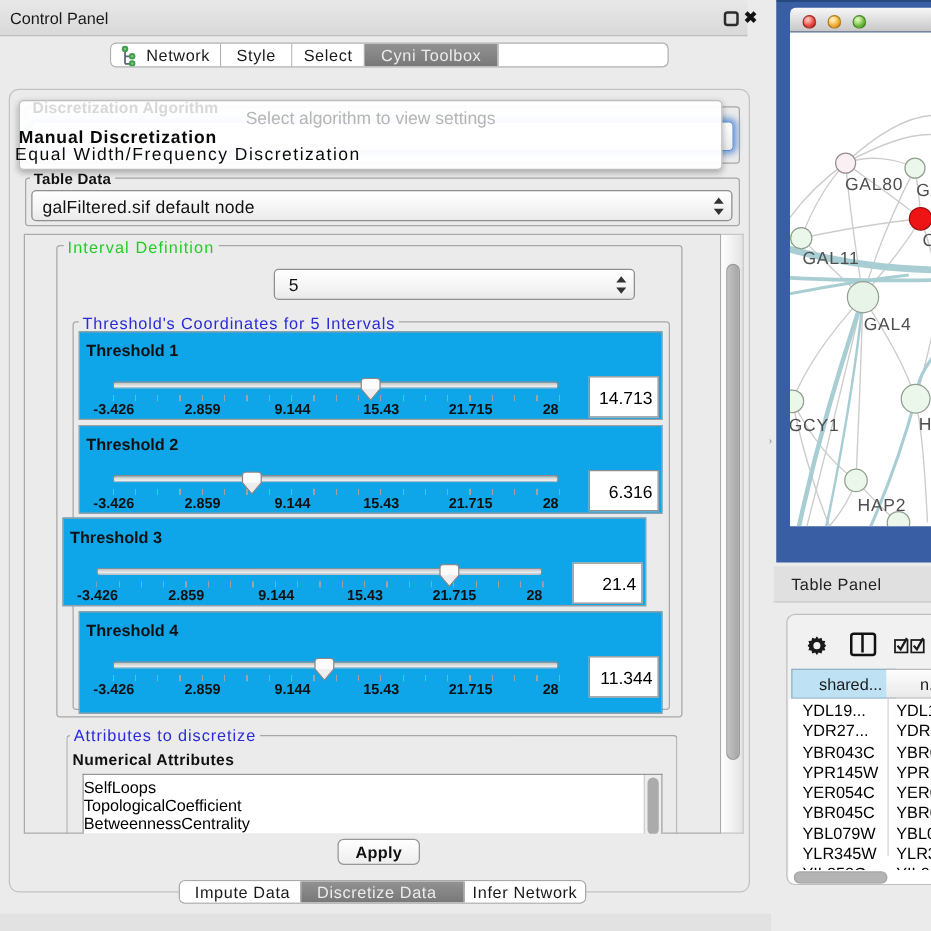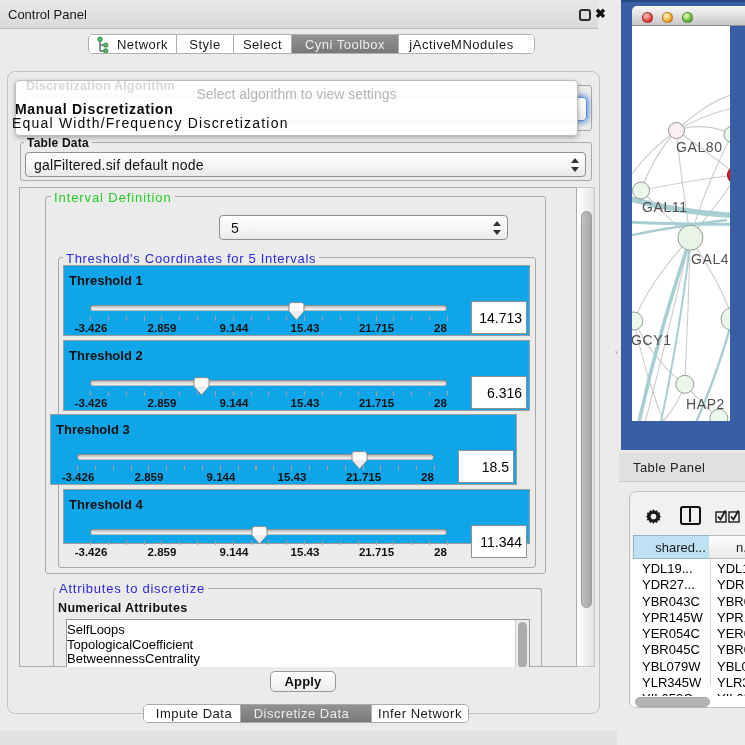--- a/index.html
+++ b/index.html
@@ -39,21 +39,20 @@
       <circle cx="3" cy="3.2" r="2.6" fill="#3f9e4d"></circle>
         <circle cx="8.7" cy="9" r="2.6" fill="#3f9e4d"></circle>
         <circle cx="8.7" cy="14.8" r="2.6" fill="#3f9e4d"></circle>
       <circle cx="3" cy="3.2" r="1" fill="#7cc878"></circle>
         <circle cx="8.7" cy="9" r="1" fill="#7cc878"></circle>
         <circle cx="8.7" cy="14.8" r="1" fill="#7cc878"></circle>
     </svg>Network</div>
   <div class="seg" style="width:57px;">Style</div>
   <div class="seg" style="width:58px;">Select</div>
   <div class="seg dark" style="width:107px;">Cyni Toolbox</div>
-  <div class="seg" style="width:135px;border-right:none;padding-right:10px;">jActiveMNodules</div>
 </div>
 
 <div class="abs" style="left:7px;top:71px;width:593px;height:643px;border:1px solid #c2c2c2;border-radius:8px;background:#ebebeb;"></div>
 
 <div class="grp" style="left:20px;top:85px;width:572px;height:46px;"></div>
 
 <div class="combo" style="left:25px;top:97px;width:562px;height:24px;border-color:#5b8fd4;box-shadow:0 0 5px 2px rgba(90,140,215,0.85);"></div>
 
 <div class="grp" style="left:20px;top:142px;width:572px;height:39px;"></div>
 <div class="gtitle gray" style="left:24px;top:136px;color:#111;">Table Data</div>
@@ -131,23 +130,23 @@
       <path d="M2 9.2 L15 9.2 L8.5 17 Z" fill="#ededed" stroke="none"></path>
     </svg>
   <div class="slabels">
       <span style="left:27px;">-3.426</span>
       <span style="left:98px;">2.859</span>
       <span style="left:170px;">9.144</span>
       <span style="left:241px;">15.43</span>
       <span style="left:312.5px;">21.715</span>
       <span style="left:376.5px;">28</span>
     </div>
-  <div class="vbox">18.5</div>
-</div>
-<div class="tpanel" style="left:63px;top:489px;width:467px;height:55px;">
+  <div class="vbox">21.4</div>
+</div>
+<div class="tpanel" style="left:63px;top:489px;width:467px;height:82px;">
   <div class="ttitle">Threshold 4</div>
   <div class="track" style="top:39px;"></div>
   <div class="ticks" style="top:50px;"></div>
   <svg class="thumb" style="left:186.5px;" width="17" height="19" viewBox="0 0 17 19">
       <path d="M1 3.2 Q1 0.6 3.6 0.6 L13.4 0.6 Q16 0.6 16 3.2 L16 9.2 L8.5 18 L1 9.2 Z" fill="#fbfbfb" stroke="#8a8a8a" stroke-width="1"></path>
       <path d="M2 9.2 L15 9.2 L8.5 17 Z" fill="#ededed" stroke="none"></path>
     </svg>
   <div class="slabels">
       <span style="left:27px;">-3.426</span>
       <span style="left:98px;">2.859</span>
@@ -178,21 +177,21 @@
 
 <div class="abs" style="left:615px;top:348px;width:4px;height:6px;color:#8a8a8a;font-size:8px;">›</div>
 
 <div class="abs" style="left:621px;top:0;width:124px;height:450px;background:linear-gradient(#27477f 0,#27477f 2px,#3a5ea4 2px);"></div>
 
 <div class="abs" style="left:632px;top:6px;width:113px;height:20px;background:linear-gradient(#f8f8f8,#c7c7c7);border-radius:5px 0 0 0;border-bottom:1px solid #909090;">
   <div class="abs" style="left:10px;top:6px;width:11px;height:11px;border-radius:50%;background:radial-gradient(circle at 35% 30%,#ffb3ad 15%,#e4433c 60%,#b5211c);border:0.5px solid rgba(120,20,15,0.6);"></div>
   <div class="abs" style="left:30px;top:6px;width:11px;height:11px;border-radius:50%;background:radial-gradient(circle at 35% 30%,#ffeaa8 15%,#efa92d 60%,#c07f14);border:0.5px solid rgba(140,95,10,0.6);"></div>
   <div class="abs" style="left:50px;top:6px;width:11px;height:11px;border-radius:50%;background:radial-gradient(circle at 35% 30%,#d2f3a8 15%,#6cb73f 60%,#3f8f1e);border:0.5px solid rgba(50,110,20,0.6);"></div>
 </div>
-<div class="abs" style="left:632px;top:26px;width:98px;height:395px;background:#fff;overflow:hidden;">
+<div class="abs" style="left:632px;top:26px;width:113px;height:395px;background:#fff;overflow:hidden;">
 <svg width="113" height="395" viewBox="0 0 113 395">
   <g stroke="#cccccc" stroke-width="1.1" fill="none">
     <path d="M44.5 104.5 C75 76 100 66 118 66"></path>
     <path d="M44.5 104.5 C80 85 102 80 118 82"></path>
     <path d="M44.5 104.5 C20 122 5 140 -5 155"></path>
     <path d="M44.5 104.5 C62 98 84 100 100 108.5"></path>
     <path d="M44.5 104.5 C66 120 88 135 104.5 149"></path>
     <path d="M100 108.5 C102 122 104 136 104.5 149"></path>
     <path d="M104.5 149 C112 170 116 185 118 200"></path>
     <path d="M104.5 149 C90 175 70 195 58.4 211.7"></path>

